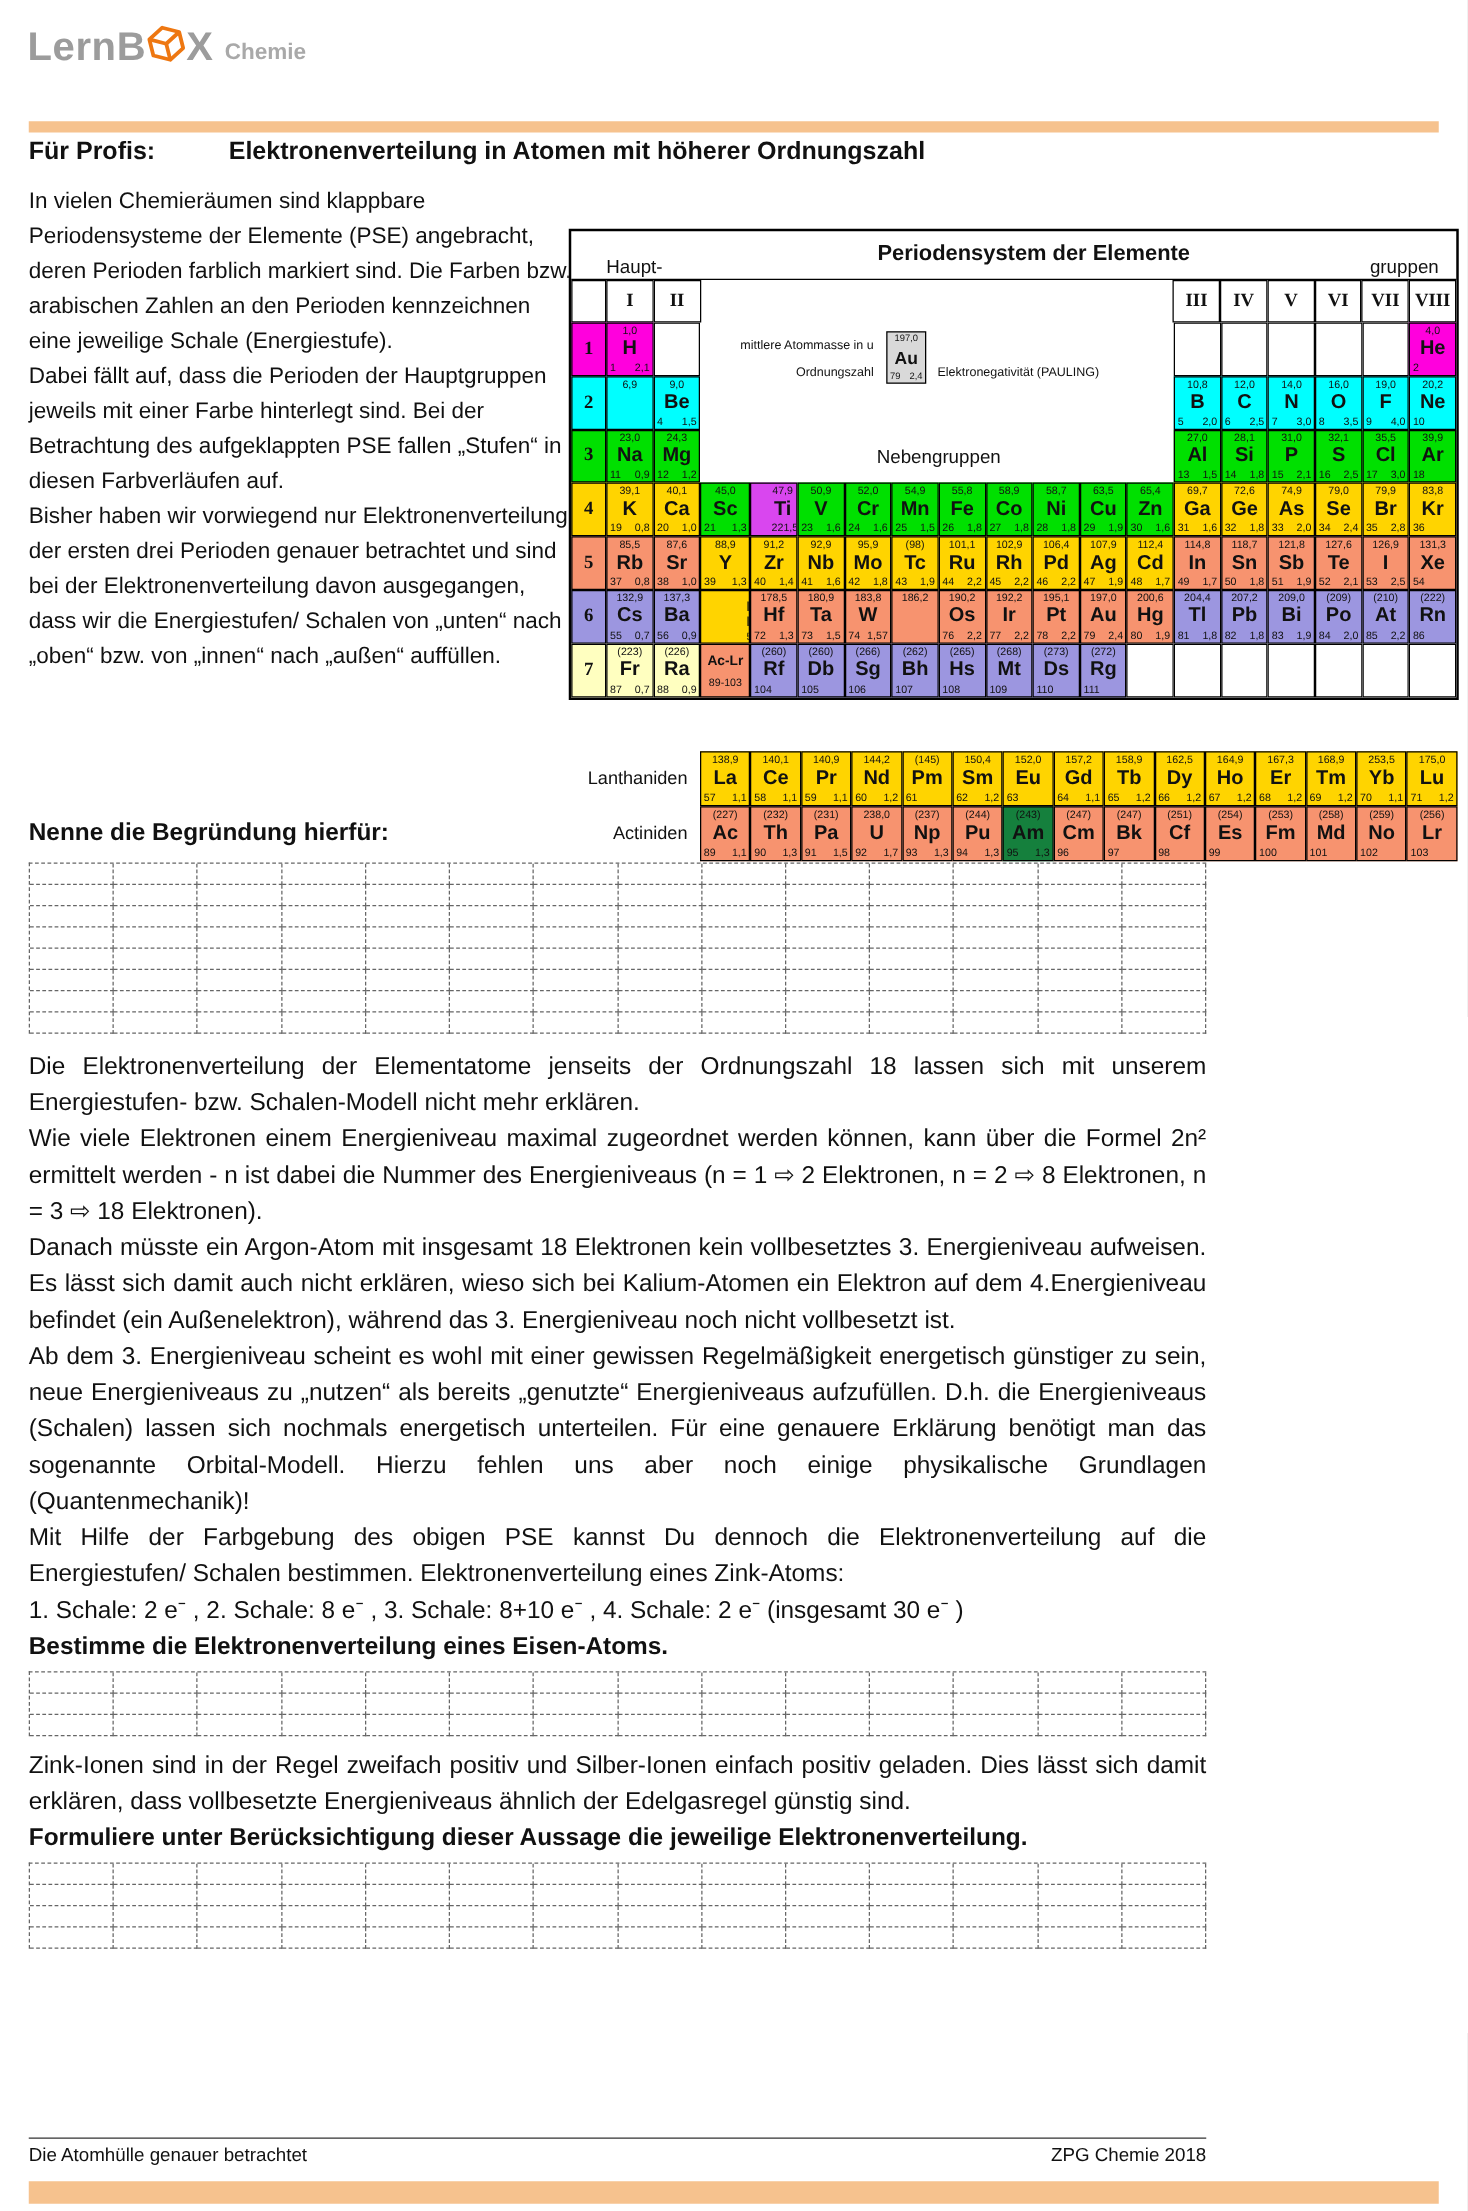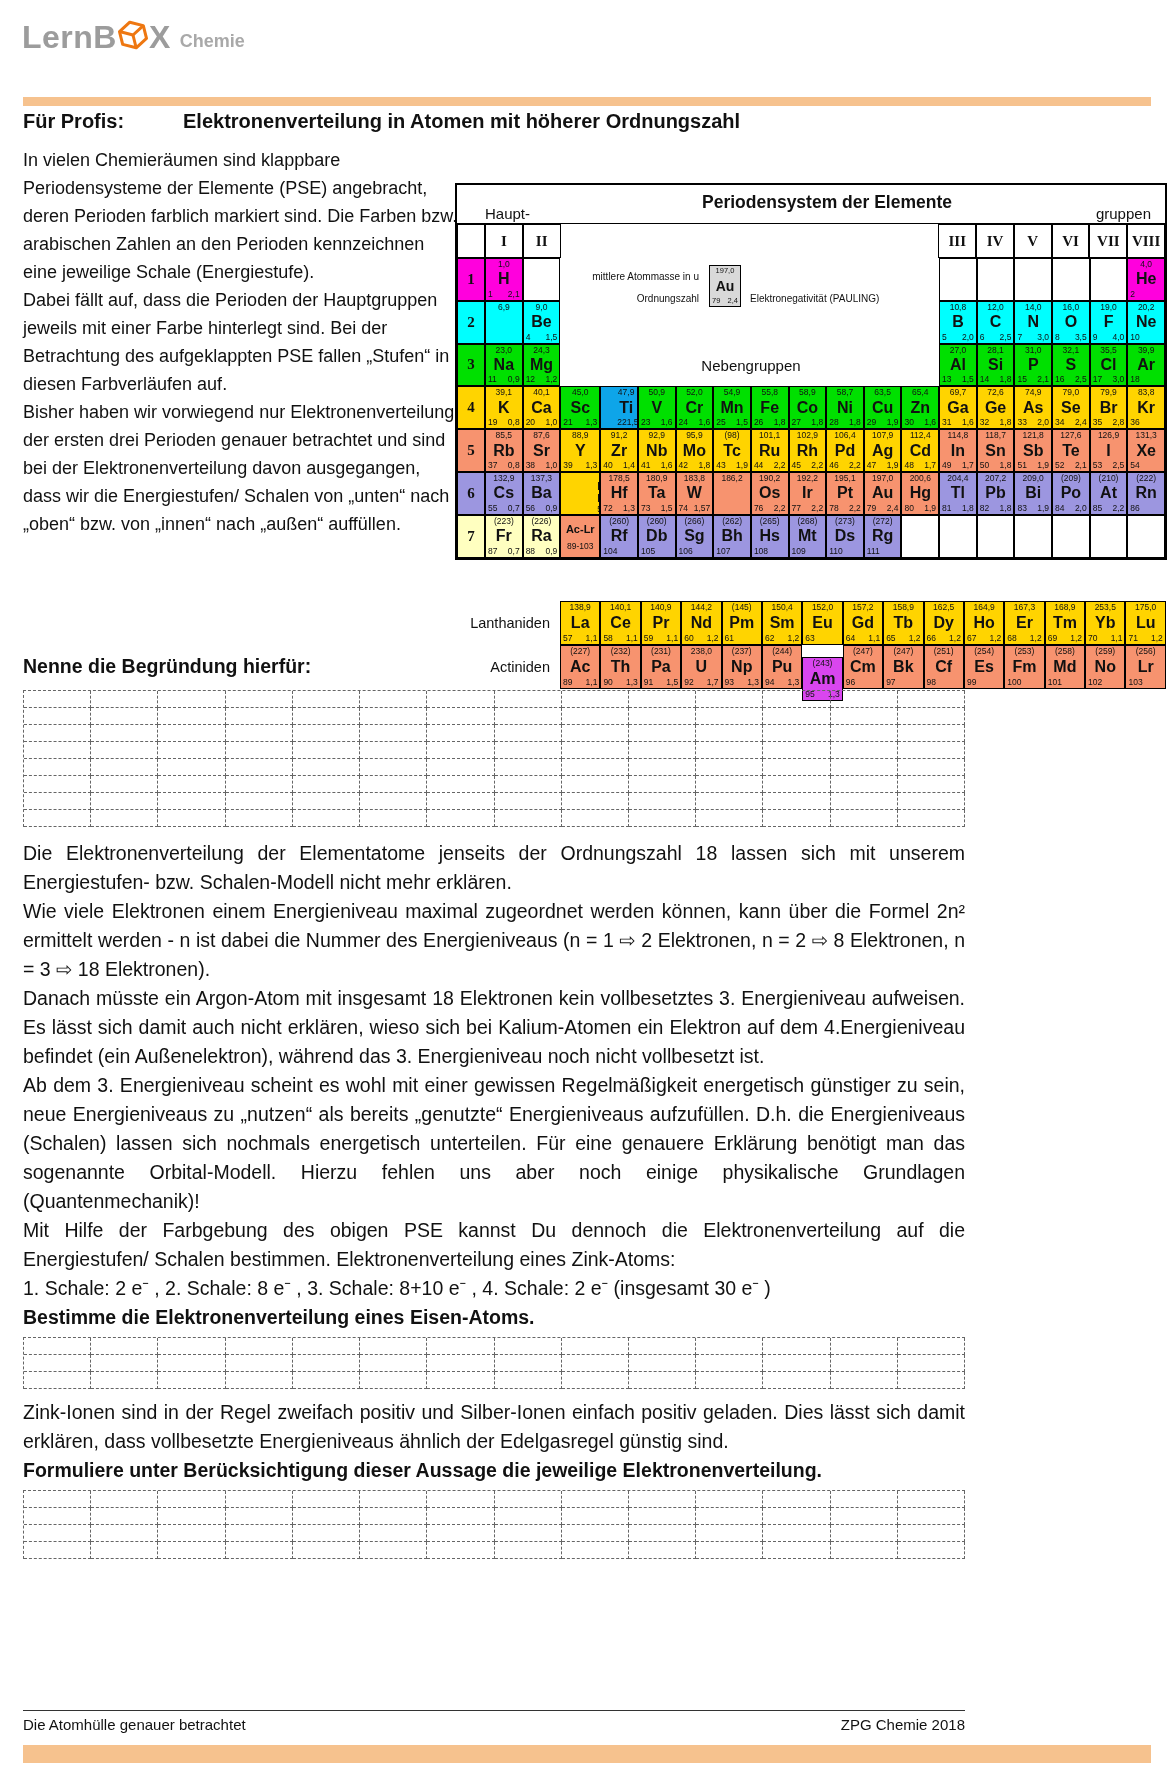--- a/index.html
+++ b/index.html
@@ -291,21 +291,21 @@
             </div>
           </div>
           <div class="pcell" style="grid-area: 4 / 4; background: rgb(0, 224, 0);">
             <div class="m">45,0</div>
             <div class="s">Sc</div>
             <div class="b">
               <span>21</span>
               <span>1,3</span>
             </div>
           </div>
-          <div class="pcell" style="grid-area: 4 / 5; background: #0ea5e9; padding-left: 16px;">
+          <div class="pcell" style="grid-area: 4 / 5; background: #d946ef; padding-left: 16px;">
             <div class="m">47,9</div>
             <div class="s">Ti</div>
             <div class="b">
               <span>22</span>
               <span>1,5</span>
             </div>
           </div>
           <div class="pcell" style="grid-area: 4 / 6; background: rgb(0, 224, 0);">
             <div class="m">50,9</div>
             <div class="s">V</div>
@@ -976,21 +976,21 @@
           </div>
         </div>
         <div class="pcell lacell" style="background: rgb(247, 147, 111);">
           <div class="m">(244)</div>
           <div class="s">Pu</div>
           <div class="b">
             <span>94</span>
             <span>1,3</span>
           </div>
         </div>
-        <div class="pcell lacell" style="background: #d946ef; margin-top: 12px;">
+        <div class="pcell lacell" style="background: #15803d;">
           <div class="m">(243)</div>
           <div class="s">Am</div>
           <div class="b">
             <span>95</span>
             <span>1,3</span>
           </div>
         </div>
         <div class="pcell lacell" style="background: rgb(247, 147, 111);">
           <div class="m">(247)</div>
           <div class="s">Cm</div>

